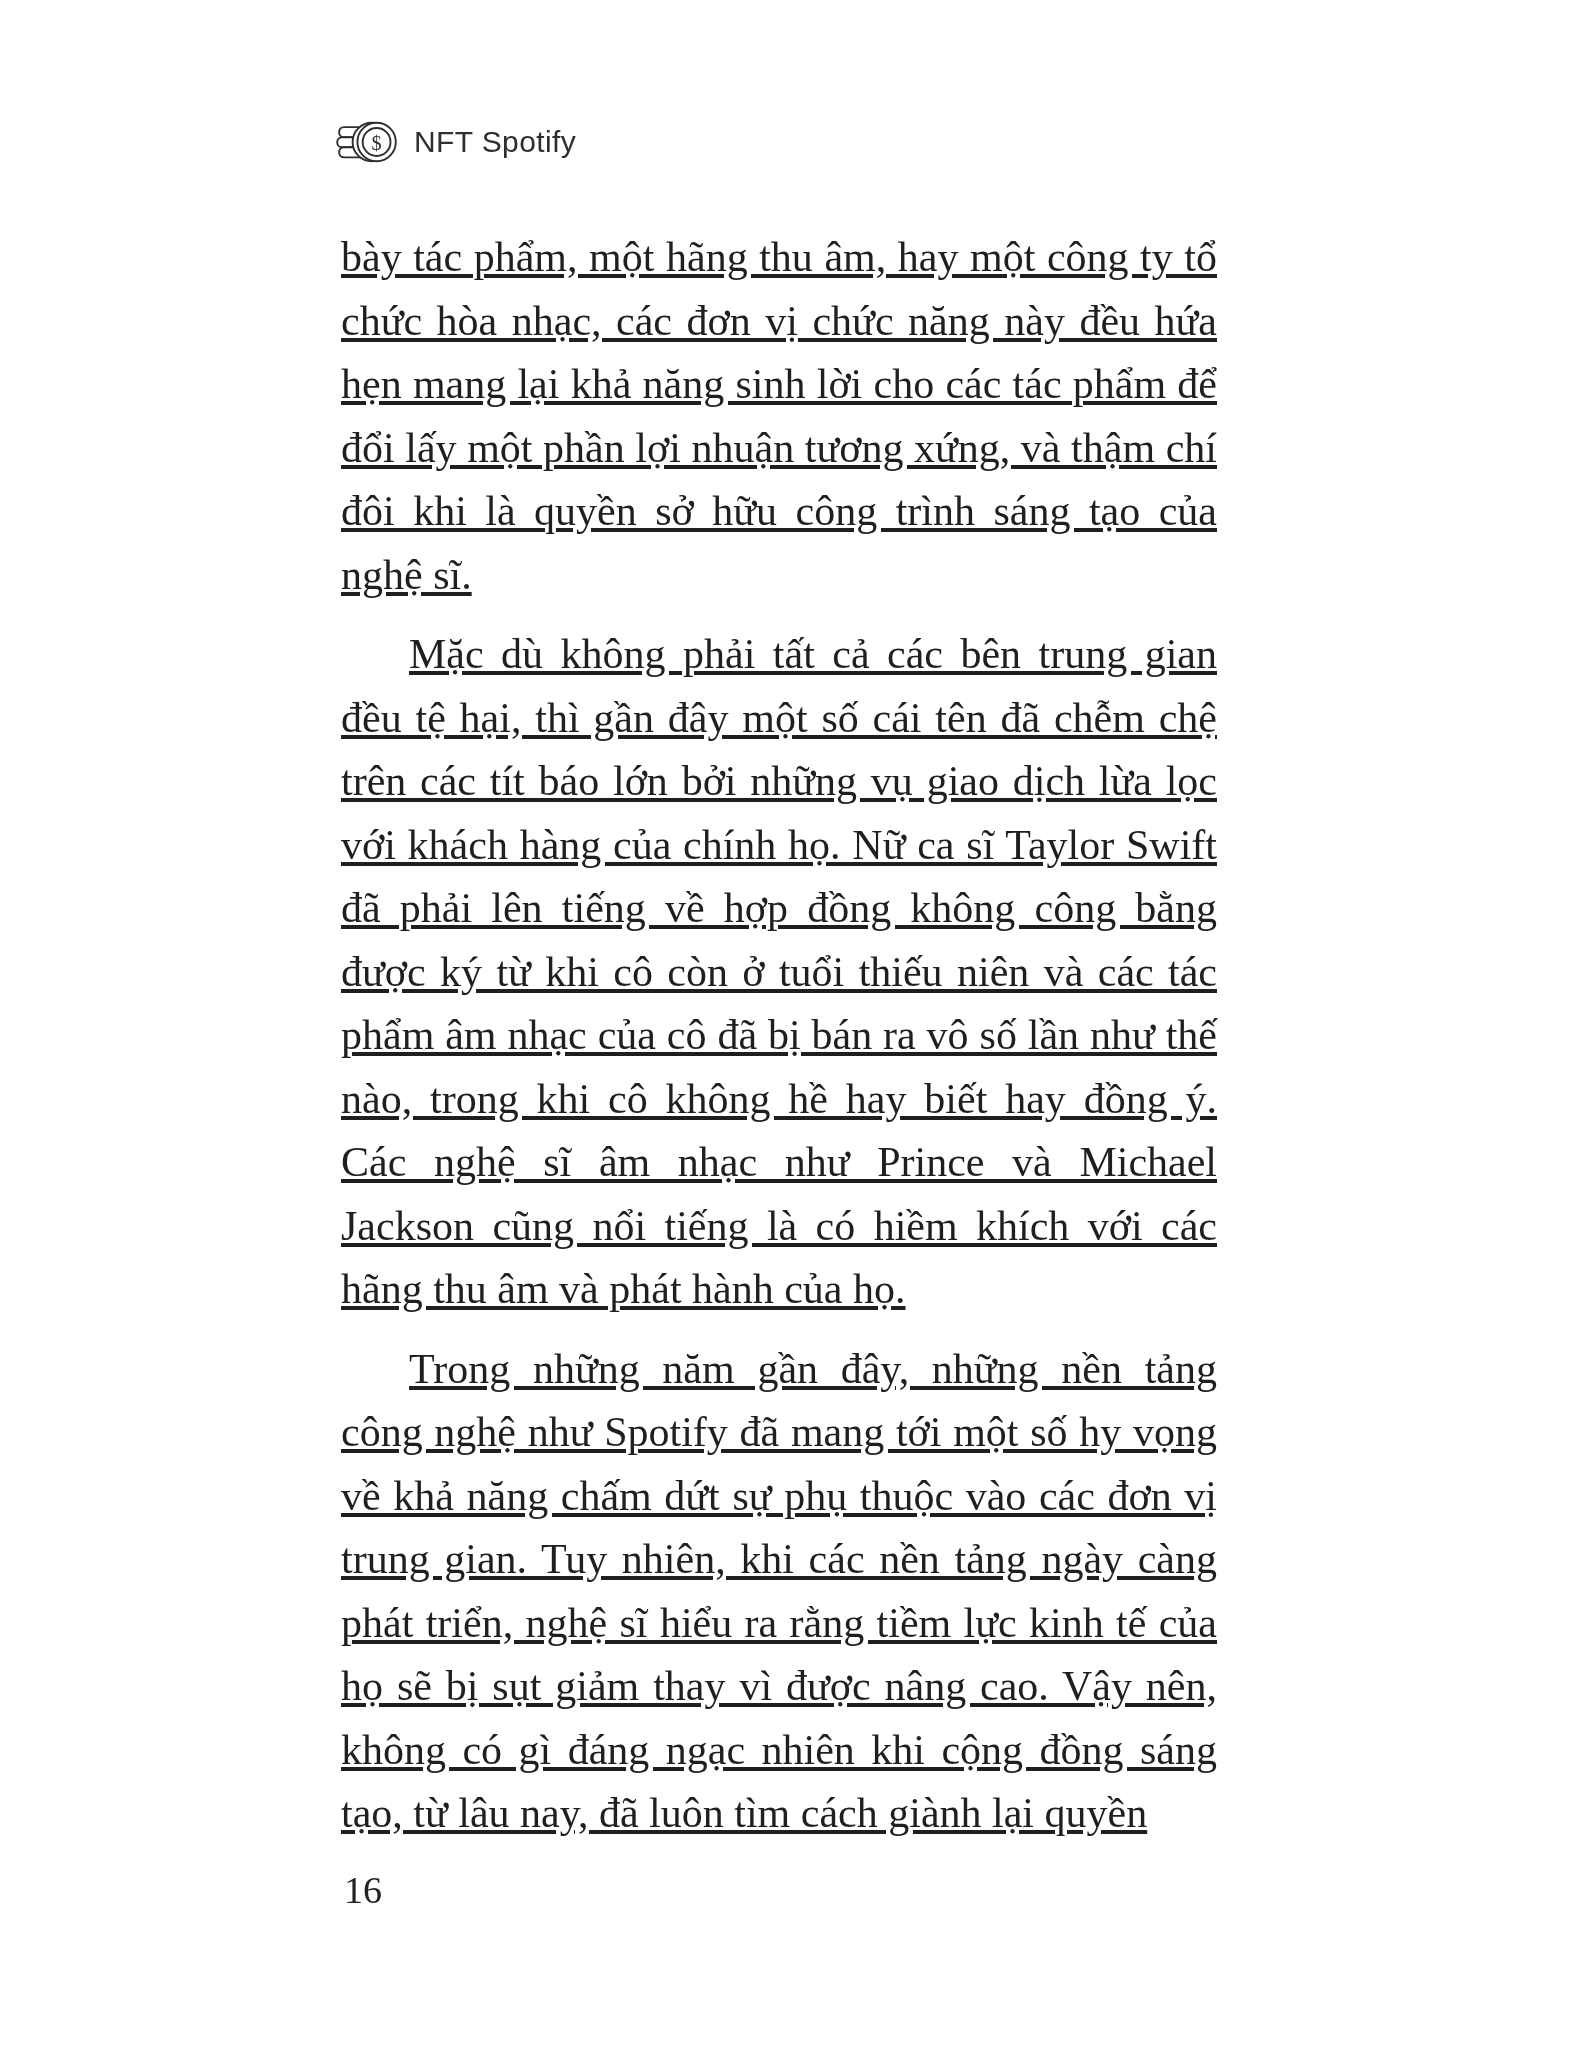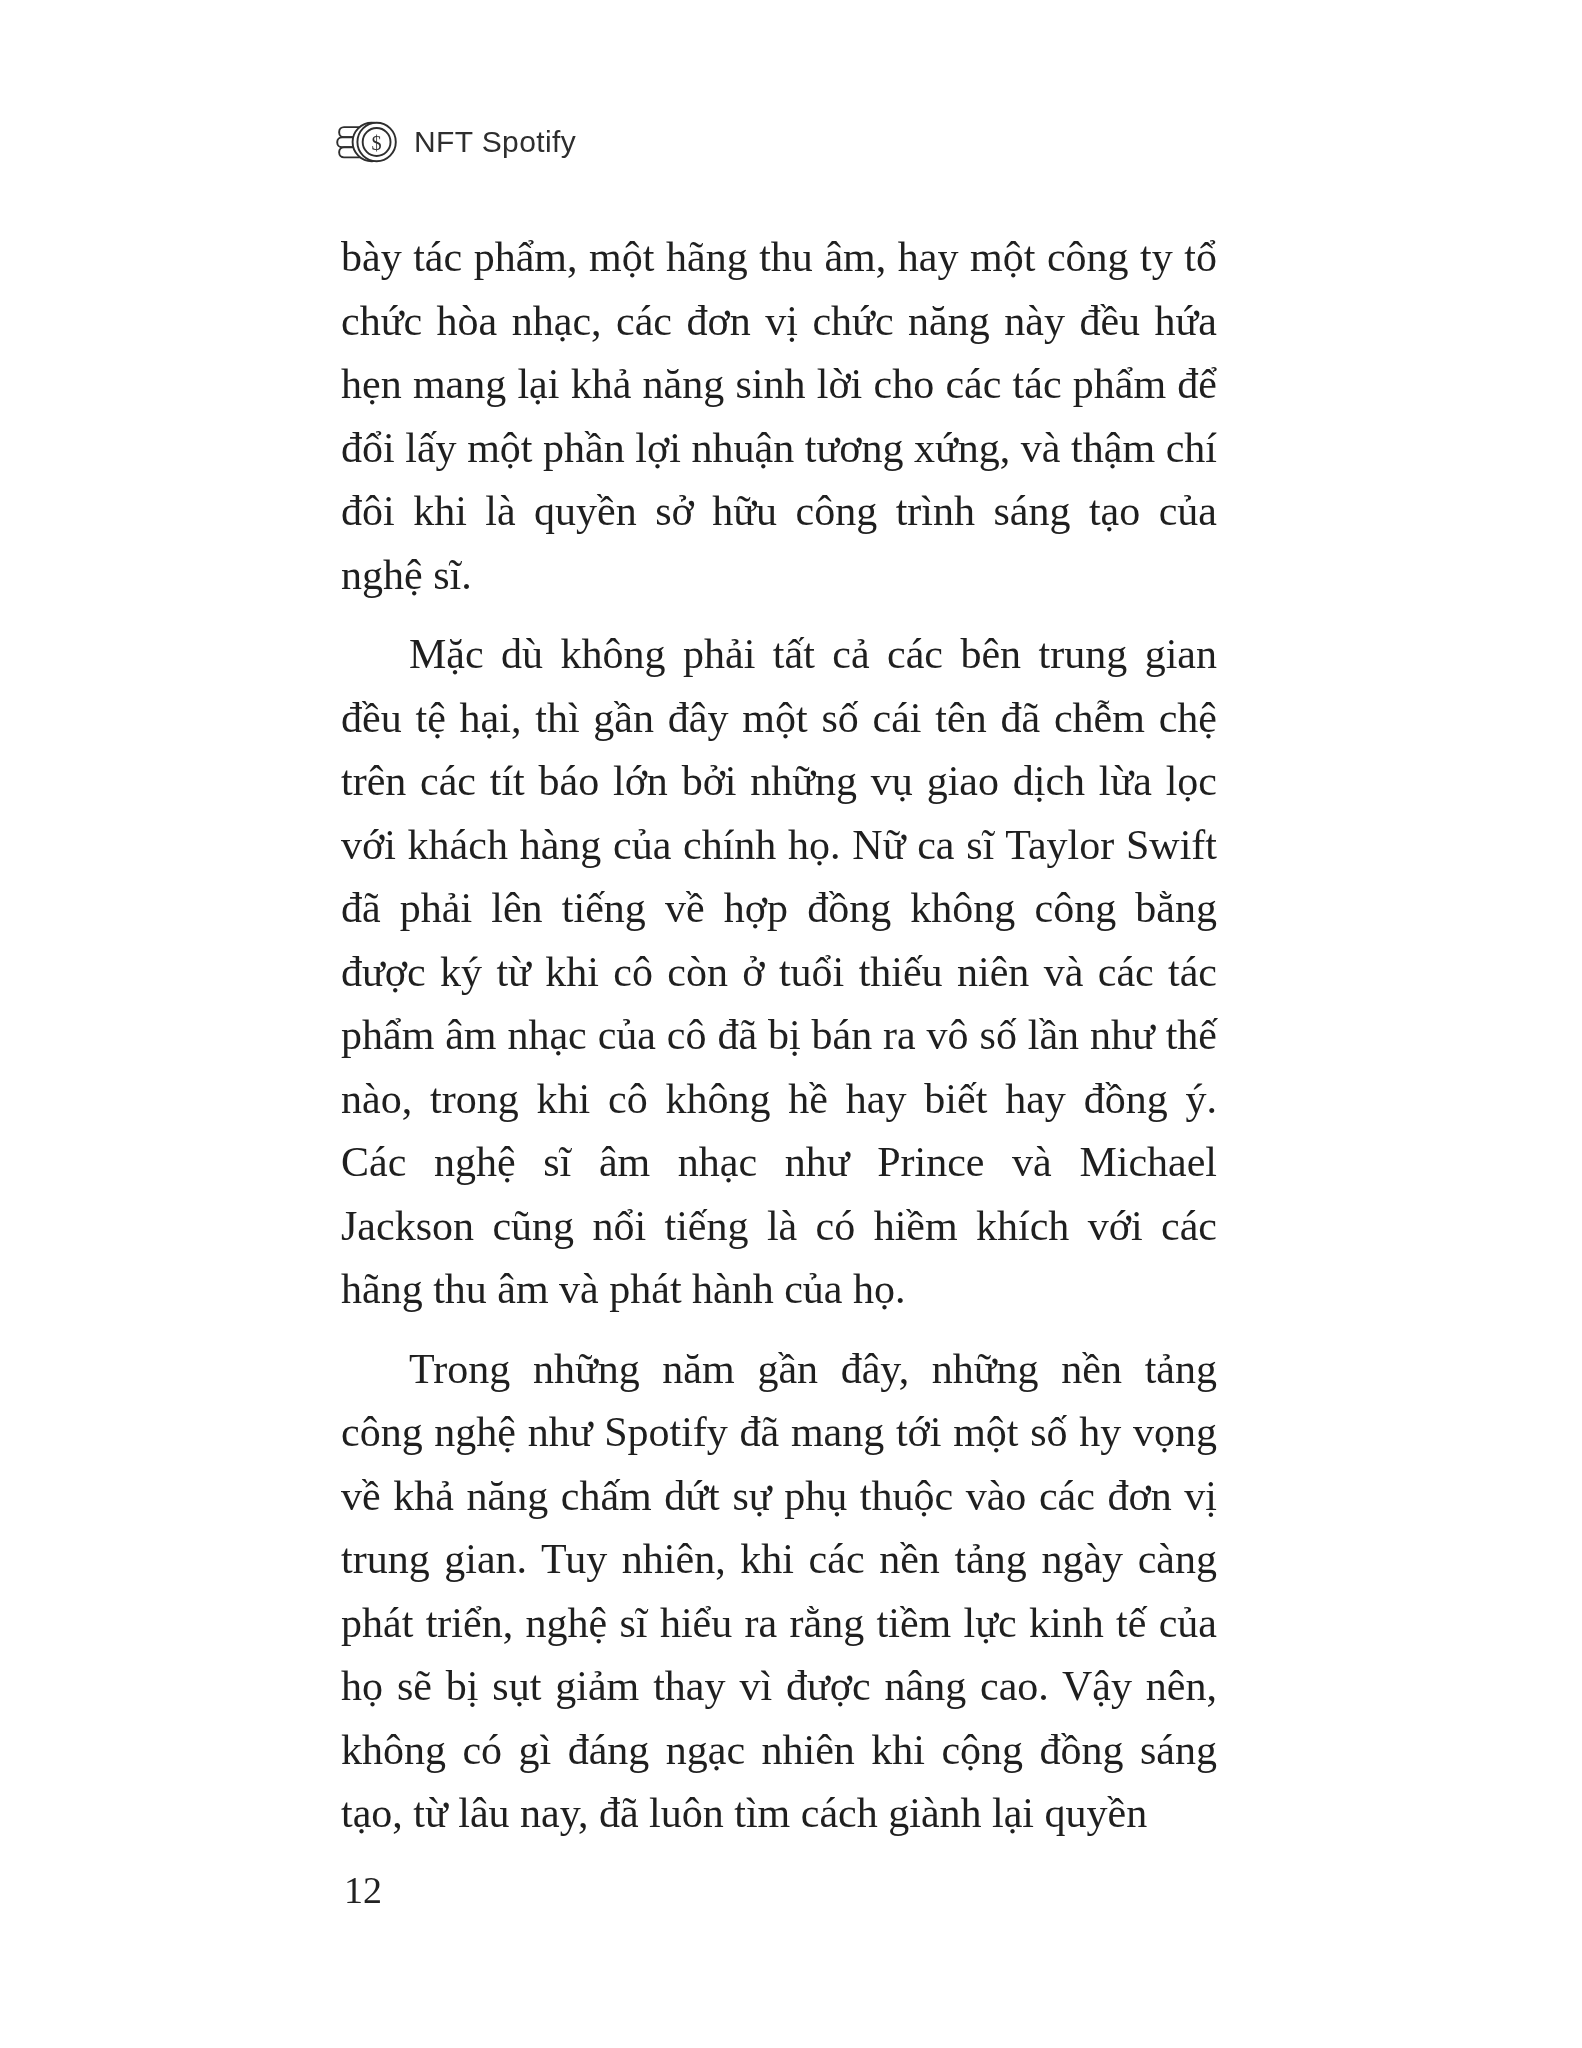--- a/index.html
+++ b/index.html
@@ -45,20 +45,21 @@
     top: 226px;
     width: 876px;
     font-size: 42px;
     line-height: 63.5px;
     text-align: justify;
     text-justify: inter-word;
   }
   .content p {
     margin: 0 0 16px 0;
     padding: 0;
+    text-decoration: underline;
   }
   .content p.indent { text-indent: 68px; }
 
   
   .page-number {
     position: absolute;
     left: 344px;
     top: 1868px;
     font-size: 38px;
     color: #222222;
@@ -83,15 +84,15 @@
     </svg>
     <span class="title">NFT Spotify</span>
   </div>
 
   <div class="content">
     <p>bày tác phẩm, một hãng thu âm, hay một công ty tổ chức hòa nhạc, các đơn vị chức năng này đều hứa hẹn mang lại khả năng sinh lời cho các tác phẩm để đổi lấy một phần lợi nhuận tương xứng, và thậm chí đôi khi là quyền sở hữu công trình sáng tạo của nghệ sĩ.</p>
     <p class="indent">Mặc dù không phải tất cả các bên trung gian đều tệ hại, thì gần đây một số cái tên đã chễm chệ trên các tít báo lớn bởi những vụ giao dịch lừa lọc với khách hàng của chính họ. Nữ ca sĩ Taylor Swift đã phải lên tiếng về hợp đồng không công bằng được ký từ khi cô còn ở tuổi thiếu niên và các tác phẩm âm nhạc của cô đã bị bán ra vô số lần như thế nào, trong khi cô không hề hay biết hay đồng ý. Các nghệ sĩ âm nhạc như Prince và Michael Jackson cũng nổi tiếng là có hiềm khích với các hãng thu âm và phát hành của họ.</p>
     <p class="indent">Trong những năm gần đây, những nền tảng công nghệ như Spotify đã mang tới một số hy vọng về khả năng chấm dứt sự phụ thuộc vào các đơn vị trung gian. Tuy nhiên, khi các nền tảng ngày càng phát triển, nghệ sĩ hiểu ra rằng tiềm lực kinh tế của họ sẽ bị sụt giảm thay vì được nâng cao. Vậy nên, không có gì đáng ngạc nhiên khi cộng đồng sáng tạo, từ lâu nay, đã luôn tìm cách giành lại quyền</p>
   </div>
 
-  <div class="page-number">12</div>
+  <div class="page-number">16</div>
 
 </div>
 
 </body></html>

